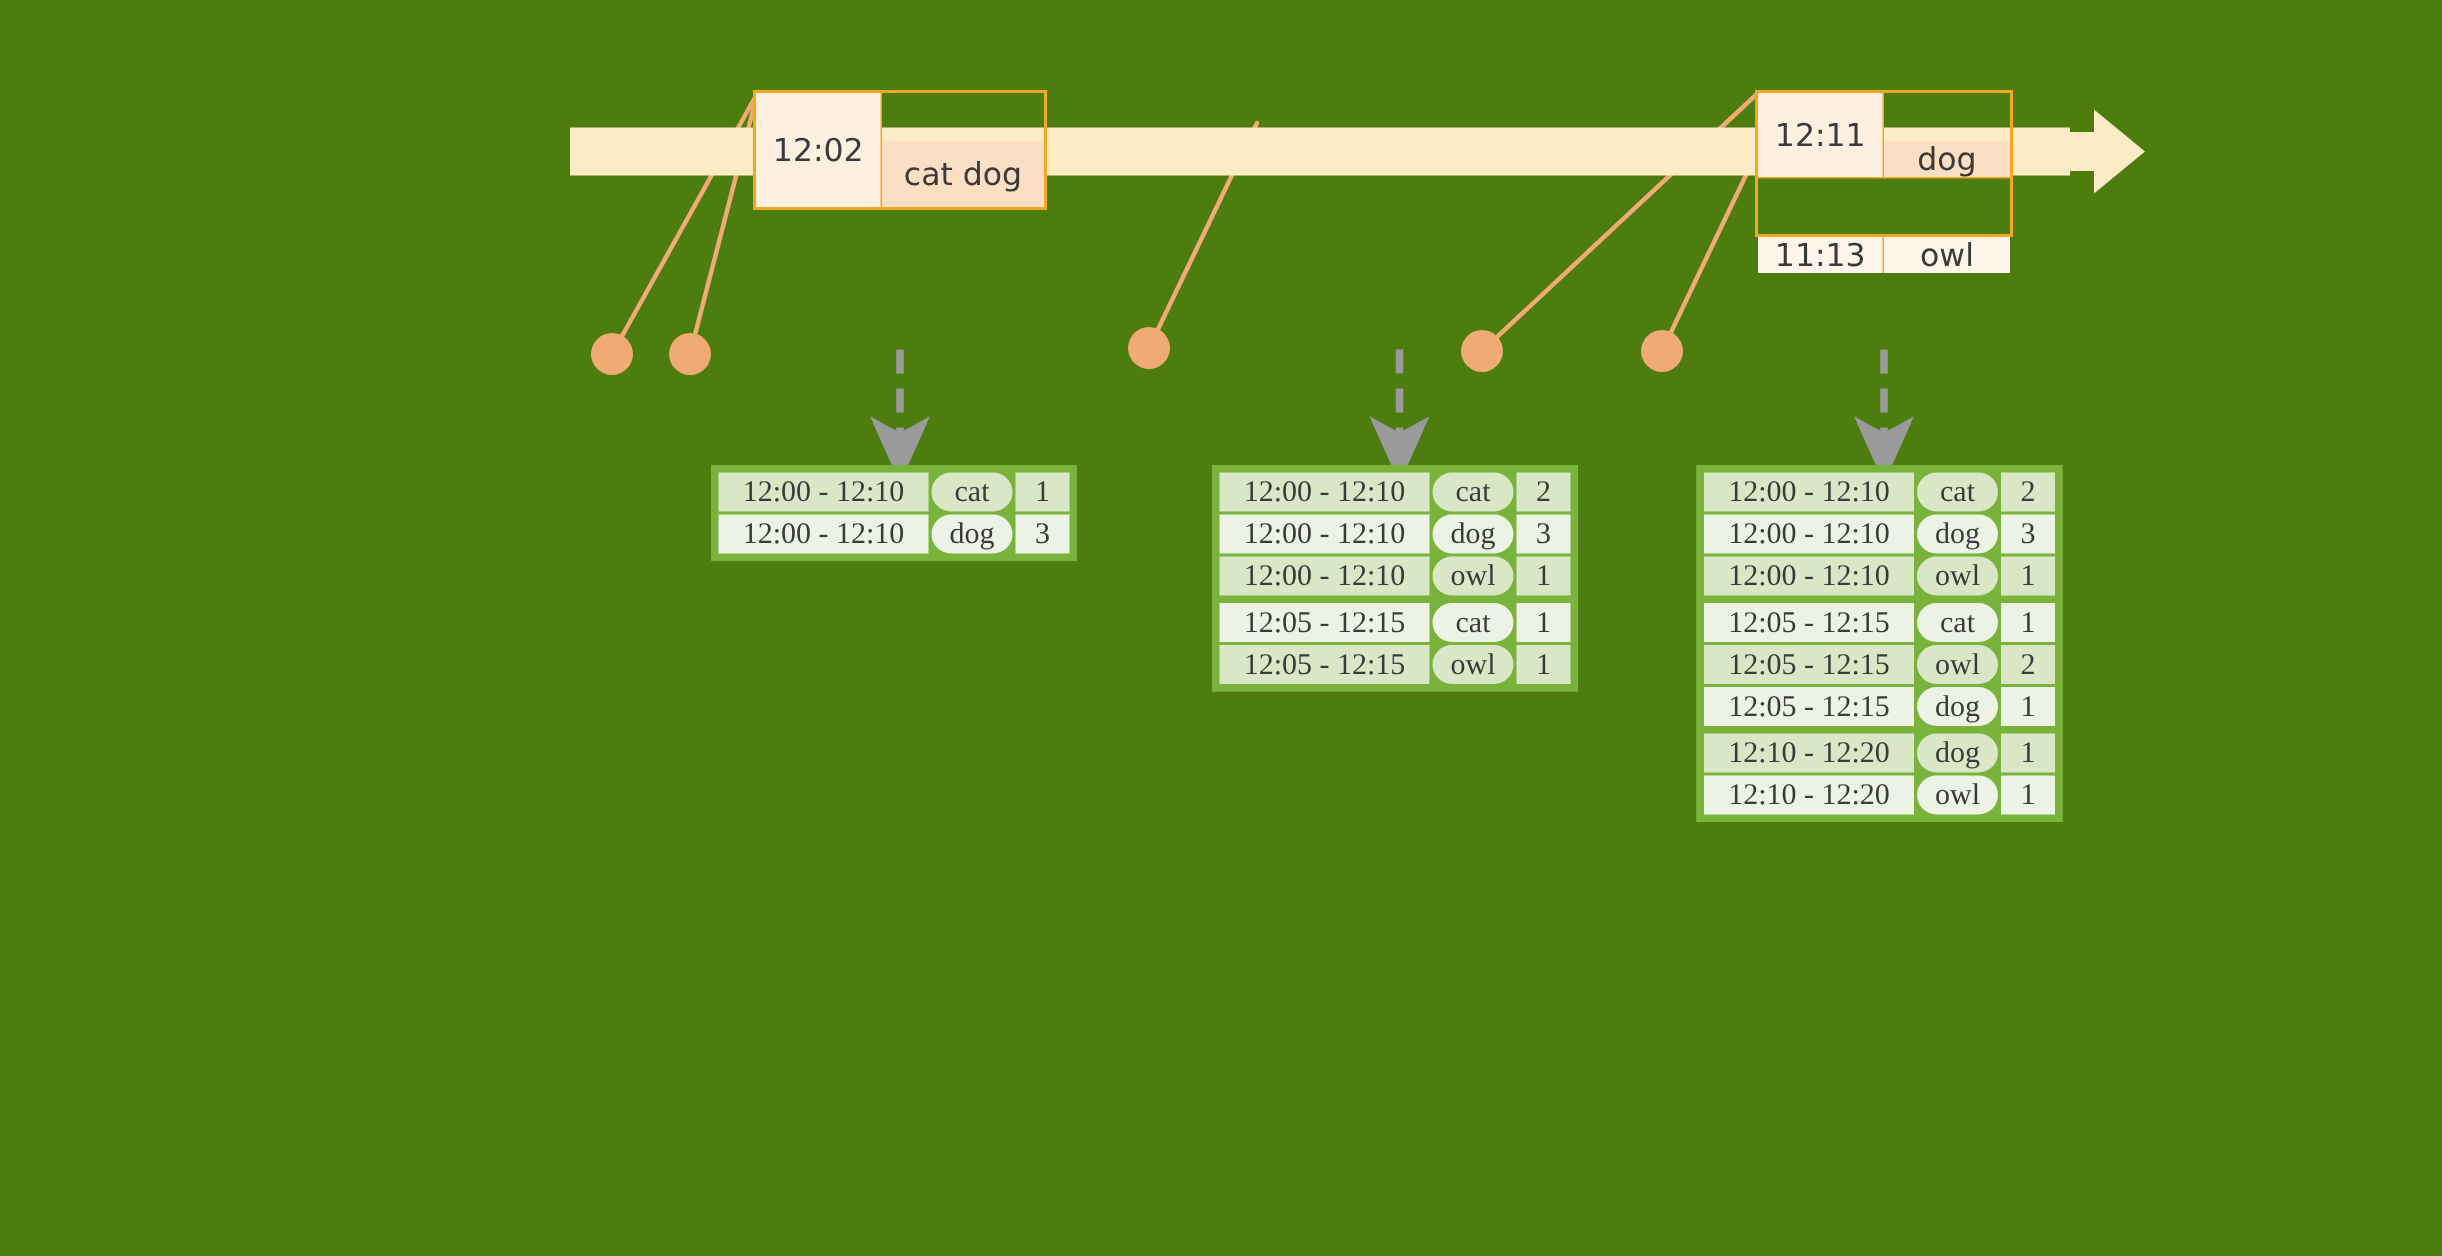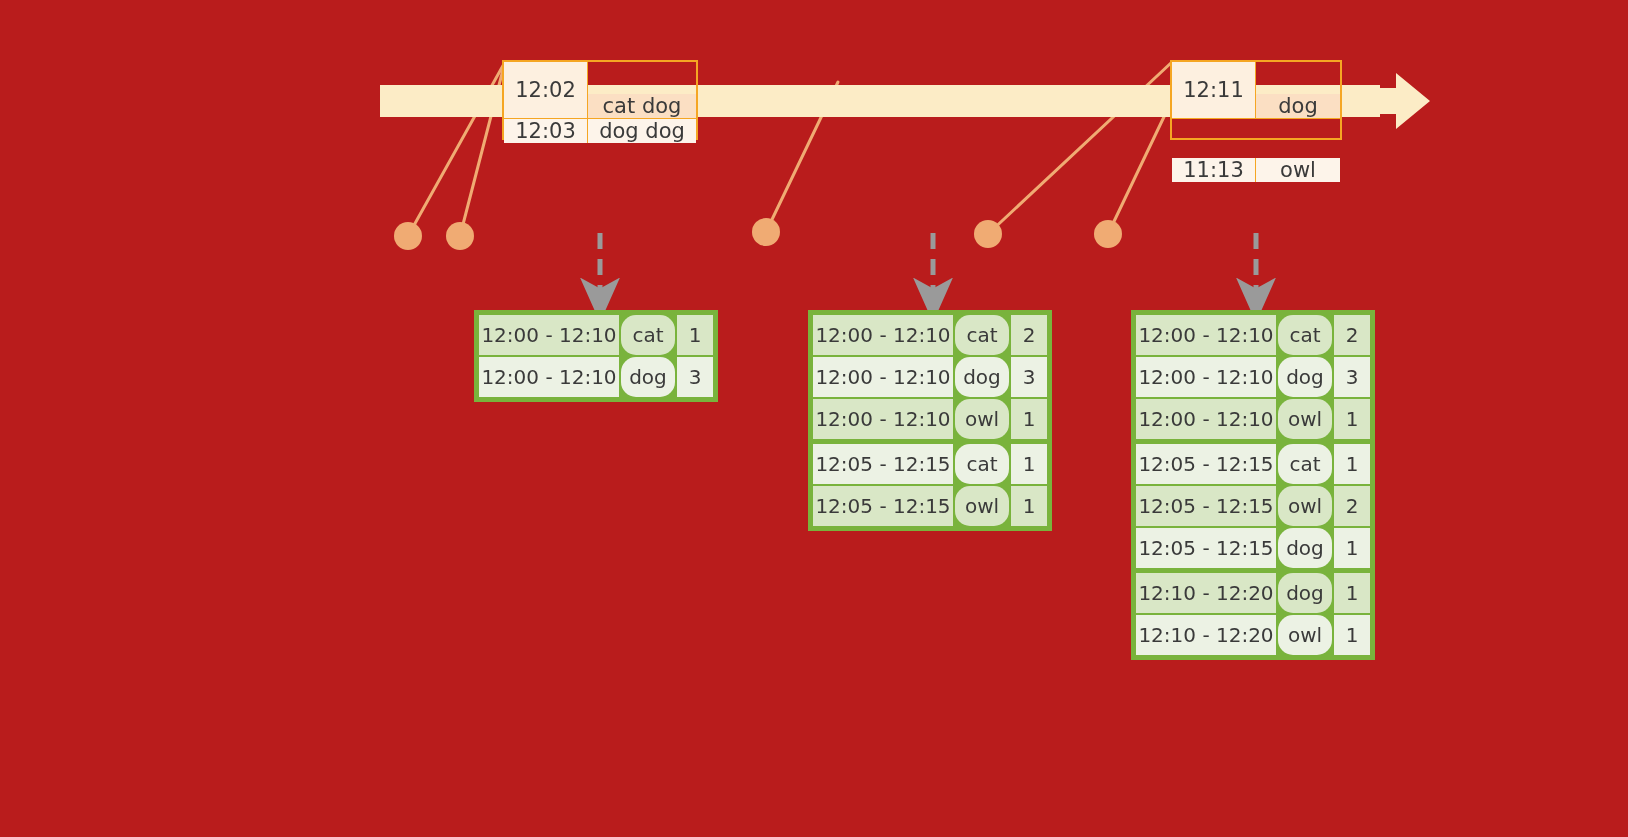--- a/index.html
+++ b/index.html
@@ -14,21 +14,21 @@
     position: relative;
     overflow: hidden;
     font-family: "DejaVu Sans", "Liberation Sans", sans-serif;
   }
 
   #stage {
     position: absolute;
     left: 0; top: 0;
     width: 1628px;
     height: 837px;
-    background: #b91c1c;
+    background: #4d7c0f;
   }
 
   
   #wires {
     position: absolute;
     left: 0; top: 0;
     width: 1628px;
     height: 837px;
     pointer-events: none;
   }
@@ -84,22 +84,23 @@
     border: 3px solid #79b33c;
     box-sizing: border-box;
     background: #79b33c;
     display: flex;
     flex-direction: column;
     gap: 2px;
     padding: 2px;
   }
   .res-row {
     display: flex;
-    height: 40px;
+    height: 26px;
     gap: 2px;
+    font-family: Liberation Serif, serif;
   }
   .res-row.shade-a .res-cell { background: #d9e7c6; }
   .res-row.shade-b .res-cell { background: #ecf2e4; }
 
   .res-cell {
     display: flex;
     align-items: center;
     justify-content: center;
     font-size: 20px;
     color: #3a3a3a;
@@ -152,28 +153,24 @@
     </g>
   </svg>
 
   <div class="timeline-bar" style="left:380px; top:85px; width:1000px; height:32px;"></div>
 
   <div class="event-box" style="left:502px; top:60px; width:196px; height:80px;">
     <div class="event-row shade-a">
       <div class="ev-time">12:02</div>
       <div class="ev-payload">cat dog</div>
     </div>
-    <div class="event-row shade-b">
-      <div class="ev-time">12:03</div>
-      <div class="ev-payload">dog dog</div>
-    </div>
   </div>
 
 
-  <div class="event-box" style="left:1170px; top:60px; width:172px; height:80px;gap:39px;">
+  <div class="event-box" style="left:1170px; top:60px; width:172px; height:98px;gap:39px;">
     <div class="event-row shade-a">
       <div class="ev-time">12:11</div>
       <div class="ev-payload">dog</div>
     </div>
     <div class="event-row shade-b">
       <div class="ev-time">11:13</div>
       <div class="ev-payload">owl</div>
     </div>
   </div>
 

